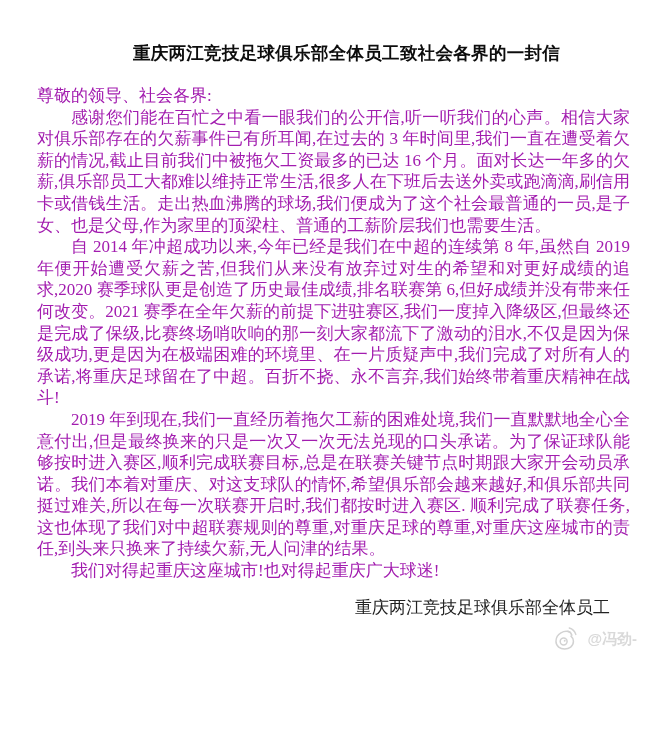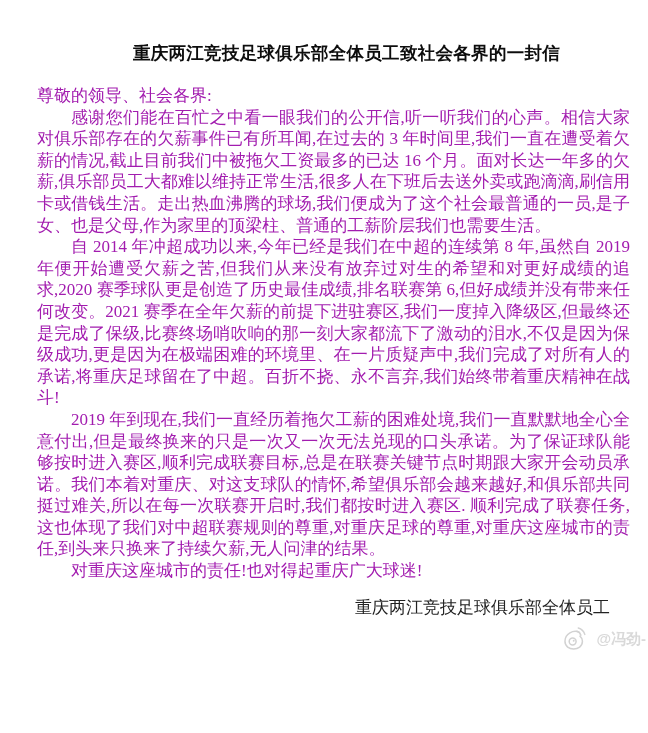--- a/index.html
+++ b/index.html
@@ -48,21 +48,21 @@
   .sig-block {
     margin-top: 15px;
     text-align: right;
     padding-right: 20px;
     font-size: 17px;
     line-height: 21.6px;
     color: #222222;
   }
   .watermark {
     position: absolute;
-    right: 2px;
+    right: 11px;
     bottom: 3px;
     display: flex;
     align-items: center;
     gap: 5px;
     color: #d9d9d9;
     font-size: 15px;
     font-weight: 700;
     font-family: "Liberation Sans", "DejaVu Sans", sans-serif;
   }
   .watermark svg { display: block; }
@@ -76,21 +76,21 @@
 
   <div class="letter-body">
     <div class="salutation">尊敬的领导、社会各界:</div>
 
     <p class="para">感谢您们能在百忙之中看一眼我们的公开信,听一听我们的心声。相信大家对俱乐部存在的欠薪事件已有所耳闻,在过去的 3 年时间里,我们一直在遭受着欠薪的情况,截止目前我们中被拖欠工资最多的已达 16 个月。面对长达一年多的欠薪,俱乐部员工大都难以维持正常生活,很多人在下班后去送外卖或跑滴滴,刷信用卡或借钱生活。走出热血沸腾的球场,我们便成为了这个社会最普通的一员,是子女、也是父母,作为家里的顶梁柱、普通的工薪阶层我们也需要生活。</p>
 
     <p class="para">自 2014 年冲超成功以来,今年已经是我们在中超的连续第 8 年,虽然自 2019 年便开始遭受欠薪之苦,但我们从来没有放弃过对生的希望和对更好成绩的追求,2020 赛季球队更是创造了历史最佳成绩,排名联赛第 6,但好成绩并没有带来任何改变。2021 赛季在全年欠薪的前提下进驻赛区,我们一度掉入降级区,但最终还是完成了保级,比赛终场哨吹响的那一刻大家都流下了激动的泪水,不仅是因为保级成功,更是因为在极端困难的环境里、在一片质疑声中,我们完成了对所有人的承诺,将重庆足球留在了中超。百折不挠、永不言弃,我们始终带着重庆精神在战斗!</p>
 
     <p class="para">2019 年到现在,我们一直经历着拖欠工薪的困难处境,我们一直默默地全心全意付出,但是最终换来的只是一次又一次无法兑现的口头承诺。为了保证球队能够按时进入赛区,顺利完成联赛目标,总是在联赛关键节点时期跟大家开会动员承诺。我们本着对重庆、对这支球队的情怀,希望俱乐部会越来越好,和俱乐部共同挺过难关,所以在每一次联赛开启时,我们都按时进入赛区. 顺利完成了联赛任务,这也体现了我们对中超联赛规则的尊重,对重庆足球的尊重,对重庆这座城市的责任,到头来只换来了持续欠薪,无人问津的结果。</p>
 
-    <p class="para">对重庆这座城市的责任!也对得起重庆广大球迷!</p>
+    <p class="para">我们对得起重庆这座城市!也对得起重庆广大球迷!</p>
 
   </div>
 
   <div class="sig-block">
     <div>重庆两江竞技足球俱乐部全体员工</div>
   </div>
 
   <div class="watermark">
     <span>
       <svg width="30" height="27" viewBox="0 0 34 30" aria-hidden="true">

